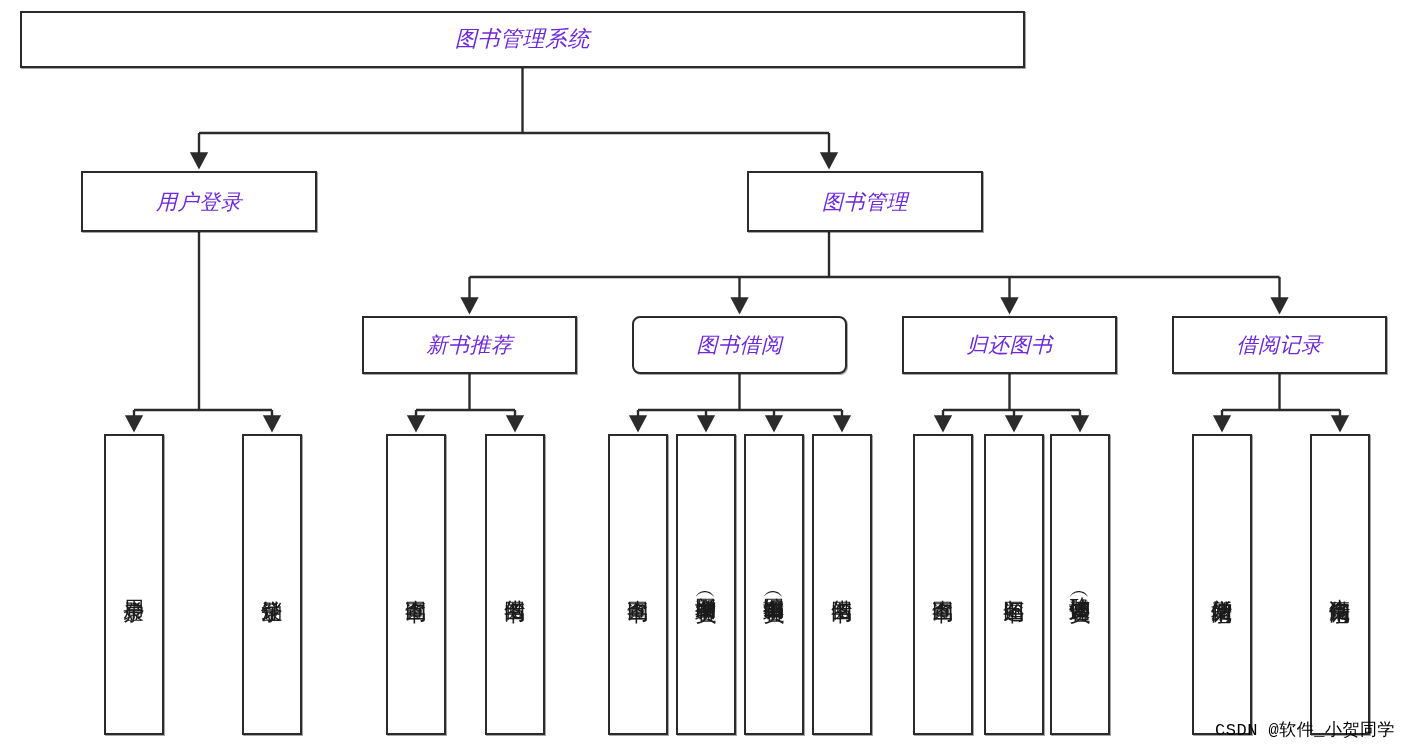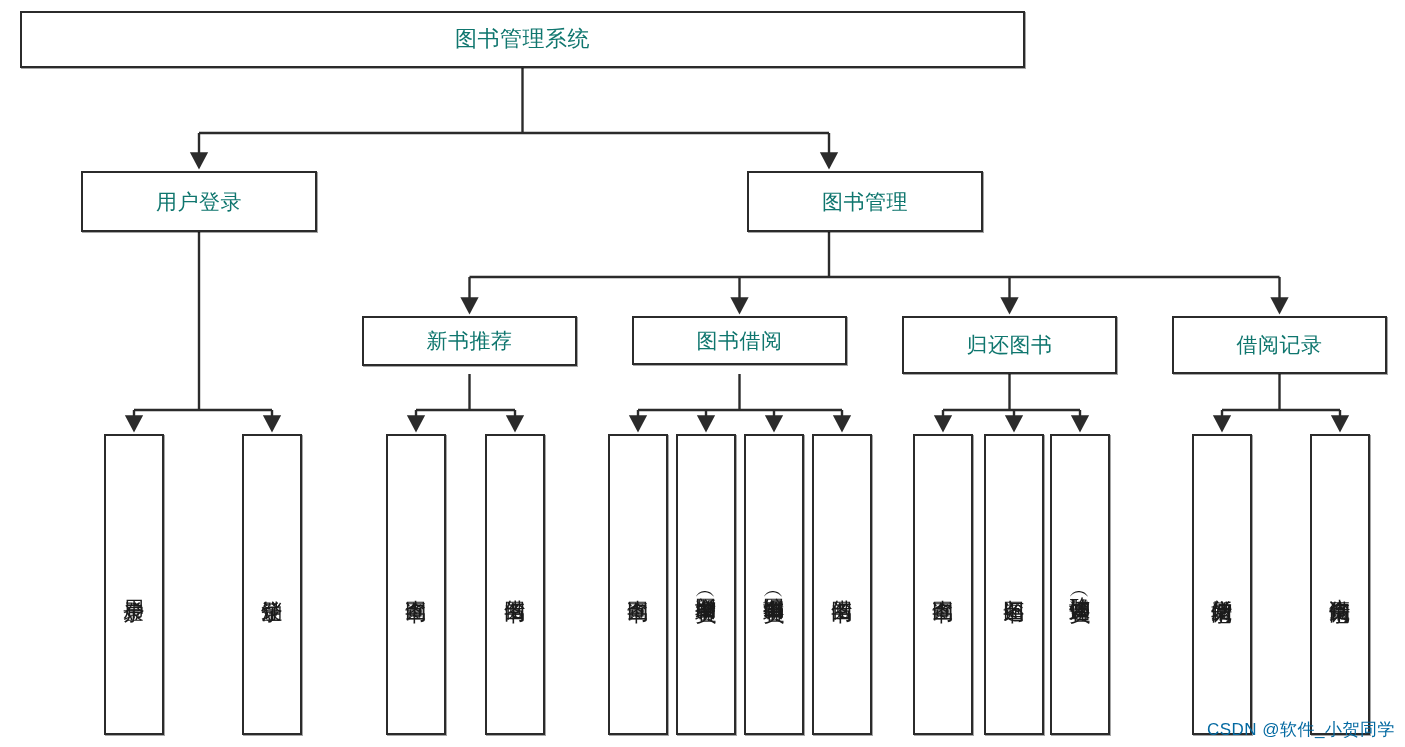--- a/index.html
+++ b/index.html
@@ -33,24 +33,25 @@
     background: #ffffff;
     border: 2px solid #2b2b2b;
     box-shadow: 1px 1px 0 rgba(0,0,0,0.35);
     display: flex;
     align-items: center;
     justify-content: center;
     overflow: hidden;
   }
   .node-label-h {
     font-size: 21px;
-    color: #0f766e;
+    color: #6d28d9;
     line-height: 1.1;
     white-space: nowrap;
     letter-spacing: 0.5px;
+    font-style: italic;
   }
   .node-box.root .node-label-h {
     font-size: 22px;
   }
   .node-box.leaf {
     align-items: center;
     justify-content: center;
   }
   .node-label-v {
     writing-mode: vertical-rl;
@@ -60,24 +61,25 @@
     line-height: 1.12;
     letter-spacing: 1px;
     white-space: nowrap;
     max-height: 100%;
   }
   .watermark {
     position: absolute;
     right: 10px;
     bottom: 6px;
     font-size: 17px;
-    color: #0369a1;
+    color: #000000;
     letter-spacing: 0.5px;
     white-space: nowrap;
     pointer-events: none;
+    font-family: Liberation Mono, monospace;
   }
 </style>
 </head>
 <body>
 
 <div id="diagram-root">
   <svg class="diagram-canvas" viewBox="0 0 1405 747" xmlns="http://www.w3.org/2000/svg">
     <defs>
       <marker id="arrowhead" markerWidth="9" markerHeight="9" refX="3.2" refY="4.2" orient="auto" markerUnits="strokeWidth">
         <path d="M0,0.4 L7.2,4.2 L0,8 Z" fill="#2b2b2b"></path>
@@ -123,24 +125,24 @@
   <div id="nodes-layer">
       <div class="node-box root" style="left: 20px; top: 11px; width: 1005px; height: 57px;">
         <span class="node-label-h">图书管理系统</span>
       </div>
       <div class="node-box branch" style="left: 81px; top: 171px; width: 236px; height: 61px;">
         <span class="node-label-h">用户登录</span>
       </div>
       <div class="node-box branch" style="left: 711px; top: 171px; width: 236px; height: 61px; margin-left: 36px;">
         <span class="node-label-h">图书管理</span>
       </div>
-      <div class="node-box branch" style="left: 362px; top: 316px; width: 215px; height: 50px;">
+      <div class="node-box branch" style="left: 362px; top: 316px; width: 215px; height: 58px;">
         <span class="node-label-h">新书推荐</span>
       </div>
-      <div class="node-box branch" style="left: 632px; top: 316px; width: 215px; height: 49px;">
+      <div class="node-box branch" style="left: 632px; top: 316px; width: 215px; height: 58px; border-radius: 8px;">
         <span class="node-label-h">图书借阅</span>
       </div>
       <div class="node-box branch" style="left: 902px; top: 316px; width: 215px; height: 58px;">
         <span class="node-label-h">归还图书</span>
       </div>
       <div class="node-box branch" style="left: 1172px; top: 316px; width: 215px; height: 58px; text-align: center;">
         <span class="node-label-h">借阅记录</span>
       </div>
       <div class="node-box leaf" style="left: 104px; top: 434px; width: 60px; height: 301px;">
         <span class="node-label-v">用户登录</span>

